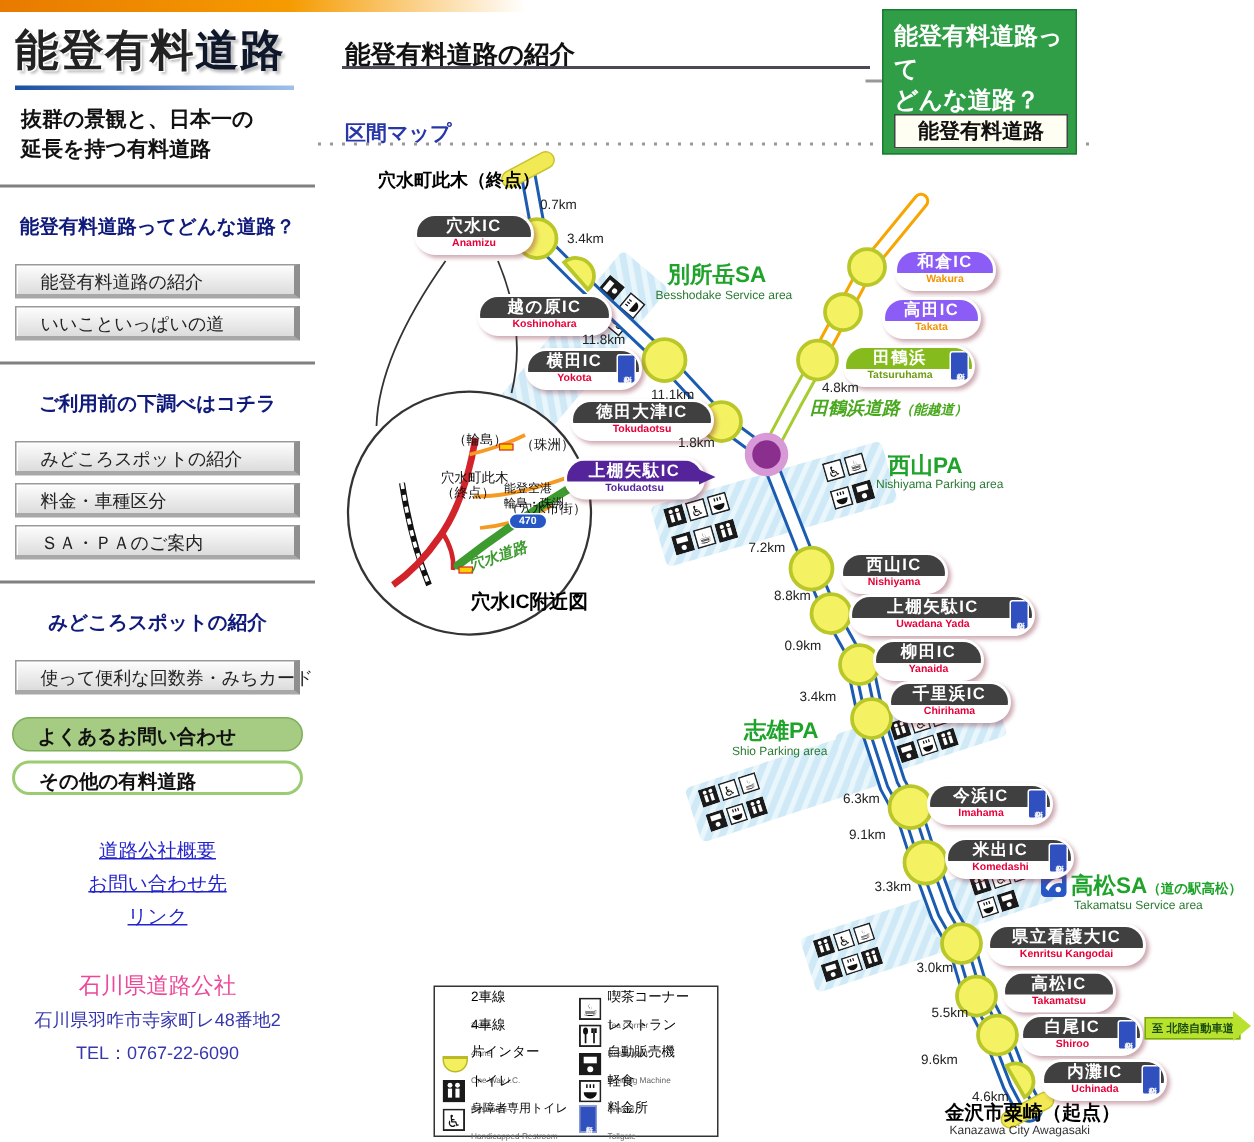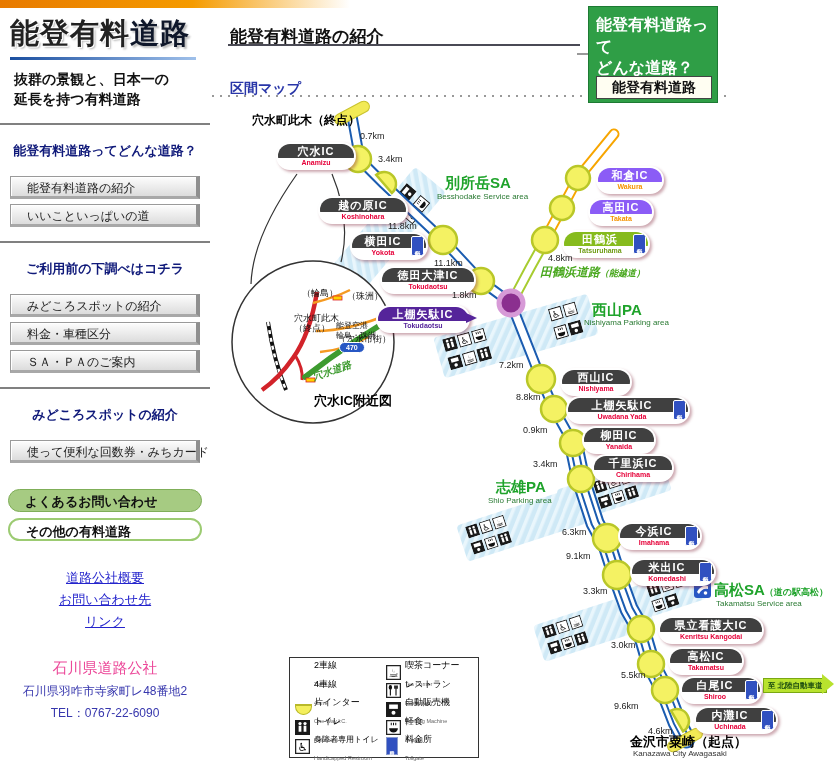--- a/index.html
+++ b/index.html
@@ -20,21 +20,21 @@
   .divider{border:none;border-top:2px solid #808080;margin:14px 0 0 0;}
   .nav-heading{margin:17px 0 0 0;text-align:center;font-size:13px;font-weight:bold;color:#101a7a;}
   .nav-btn{width:190px;height:23px;line-height:23px;margin:5px auto 0 auto;
     background:linear-gradient(#fdfdfd,#dcdcdc);
     border:1px solid #9a9a9a;border-right:4px solid #8f8f8f;border-bottom:3px solid #a8a8a8;
     box-shadow:inset 1px 1px 0 #fff;font-size:12px;color:#222;padding-left:16px;
     box-sizing:border-box;cursor:pointer;white-space:nowrap;}
   .first-btn{margin-top:16px;}
   .pillbtn{width:194px;height:23px;line-height:23px;margin:6px auto 0 auto;border-radius:13px;
     font-size:13px;font-weight:bold;color:#111;padding-left:16px;box-sizing:border-box;cursor:pointer;}
-  .pillbtn.filled{background:#a6cb82;border:1px solid #7fae58;margin-top:26px;}
+  .pillbtn.filled{background:#a6cb82;border:1px solid #7fae58;margin-top:15px;}
   .pillbtn.outline{background:#fff;border:2px solid #9ccb72;}
   .side-links{margin-top:26px;text-align:center;}
   .side-link{display:block;color:#2424cc;text-decoration:underline;font-size:13px;line-height:1.7;cursor:pointer;}
   .org{margin-top:26px;text-align:center;}
   .org-name{font-size:15px;font-weight:normal;color:#ec4899;}
   .org-addr,.org-tel{font-size:12px;color:#3737ad;margin-top:5px;}
   
   .page-title{left:230px;top:14px;font-size:17px;font-weight:bold;color:#111;}
   .title-underline{left:228px;top:44px;width:352px;height:2px;background:#4a4a55;}
   .section-title{left:230px;top:68px;font-size:14px;font-weight:bold;color:#2936a8;}

